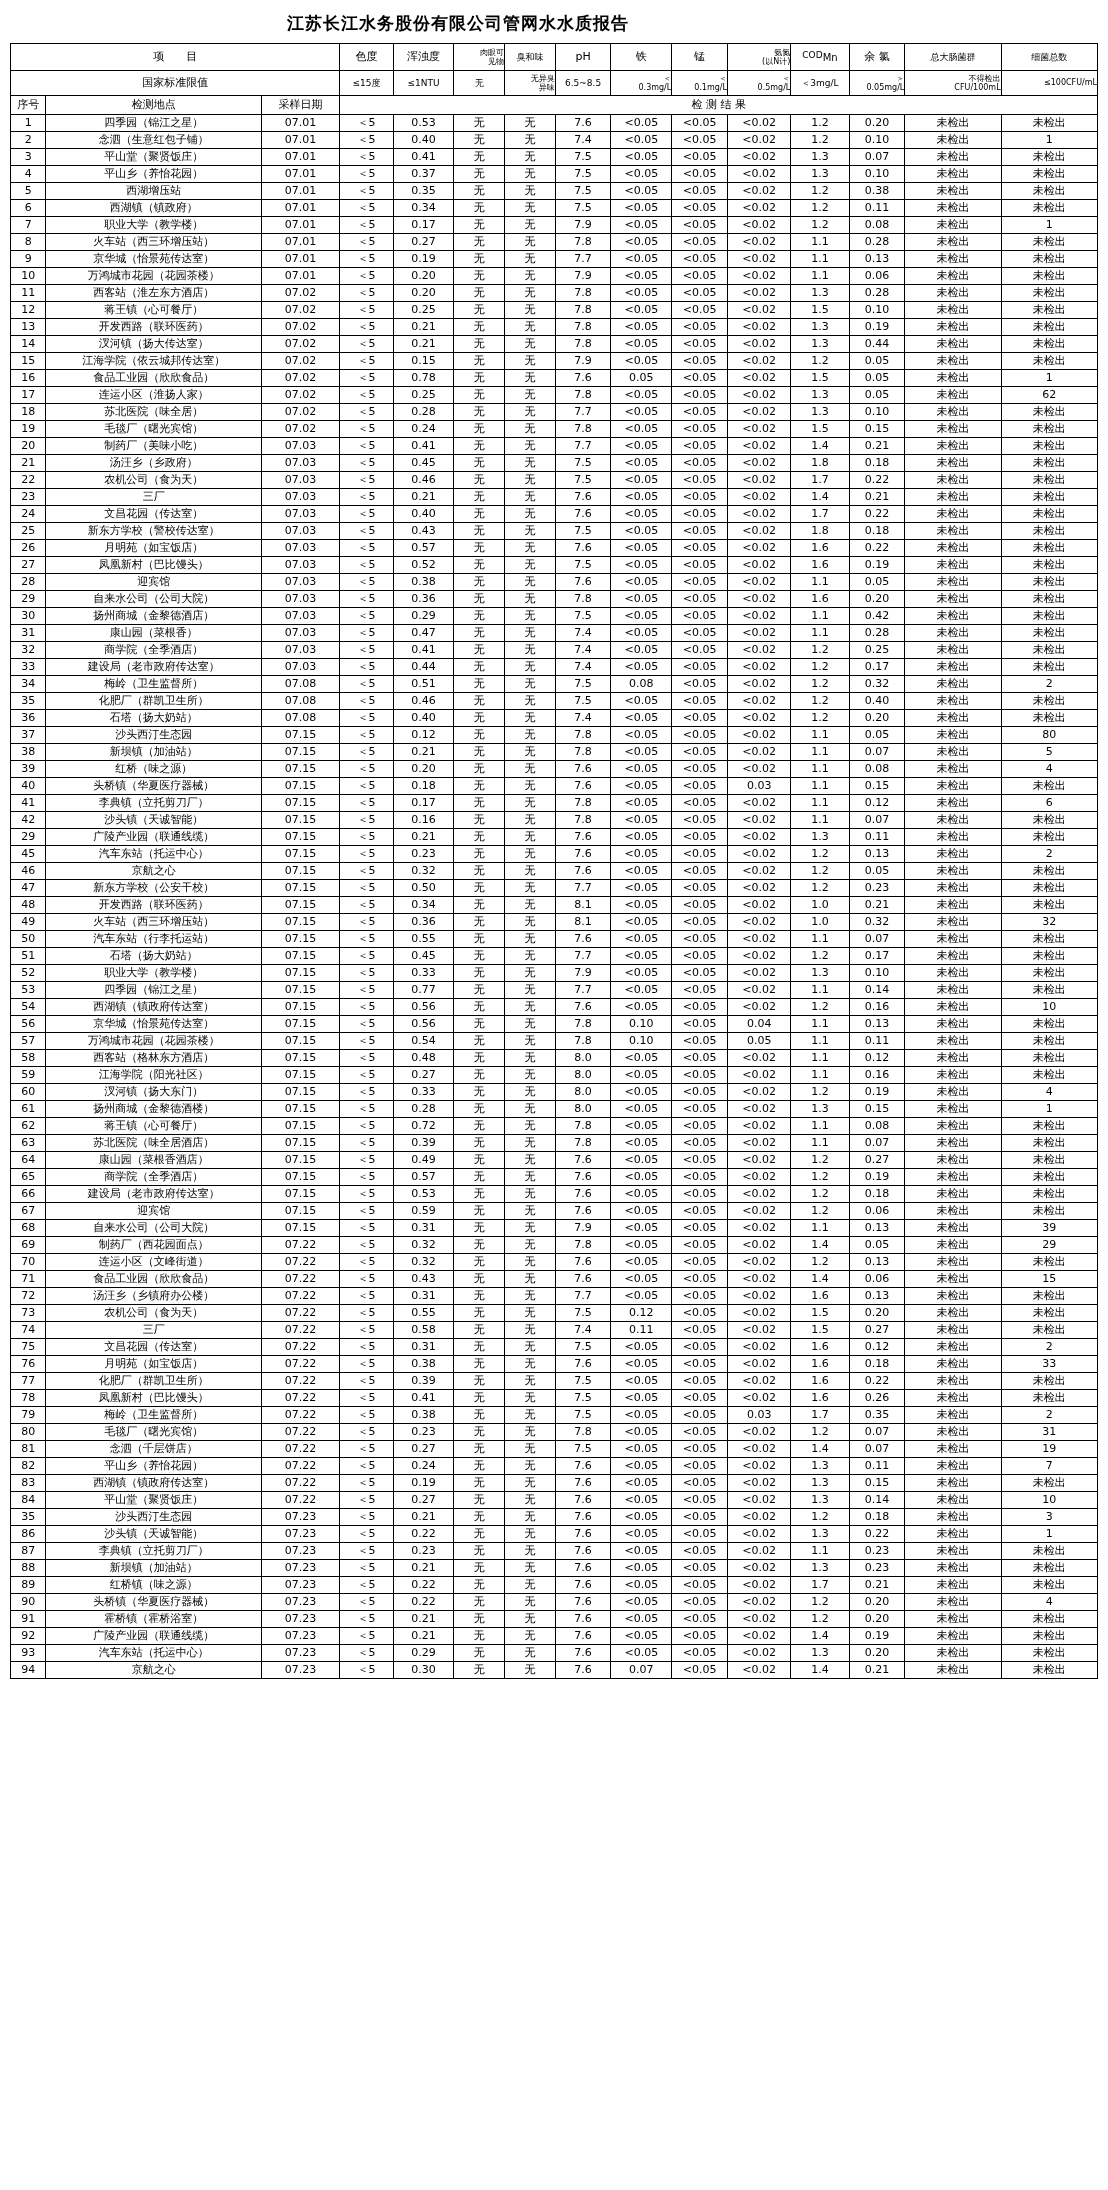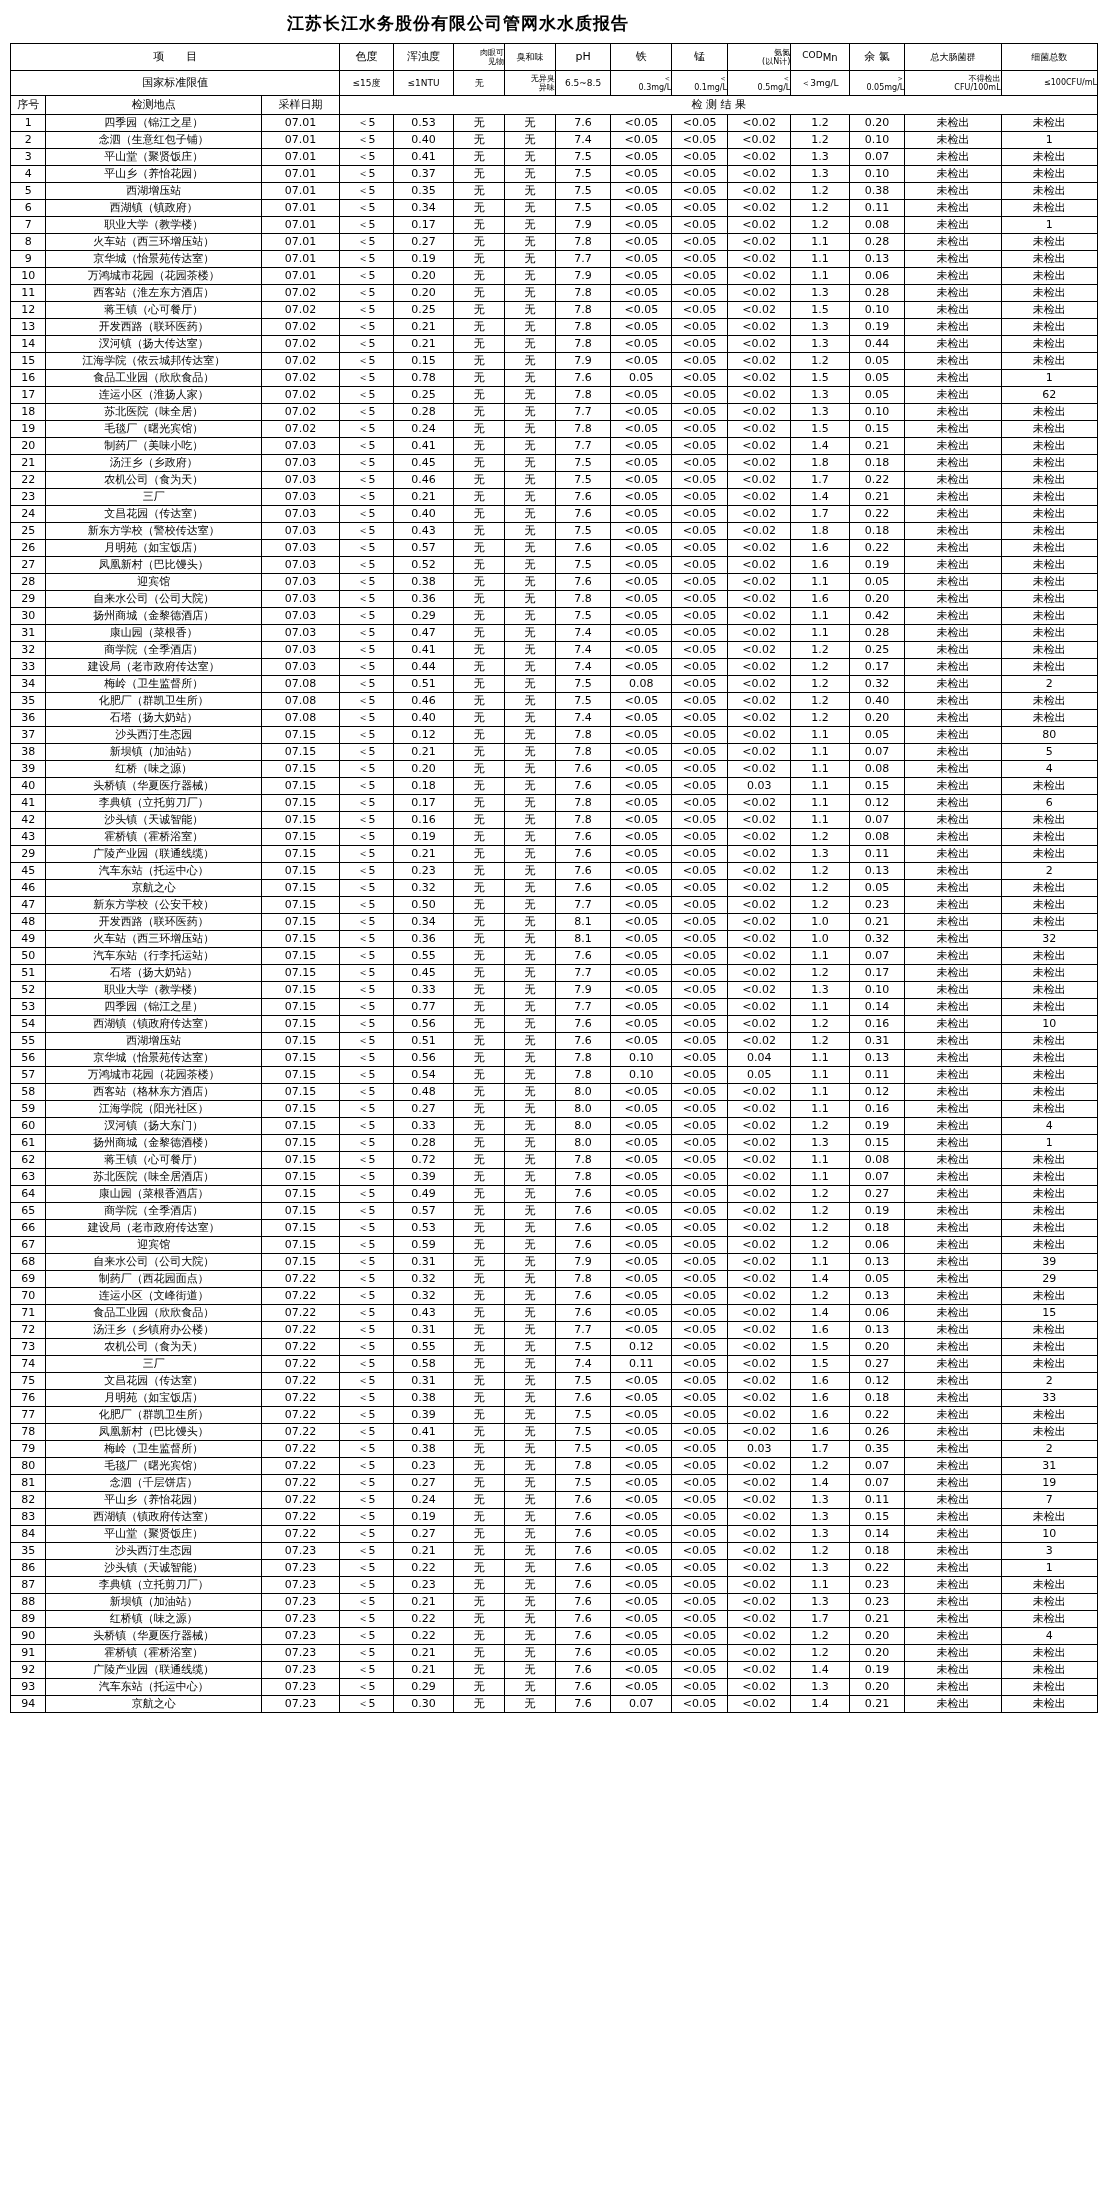--- a/index.html
+++ b/index.html
@@ -801,37 +801,20 @@
           <td>7.8</td>
           <td>&lt;0.05</td>
           <td>&lt;0.05</td>
           <td>&lt;0.02</td>
           <td>1.1</td>
           <td>0.07</td>
           <td>未检出</td>
           <td>未检出</td>
         </tr>
         <tr>
-          <td>43</td>
-          <td>霍桥镇（霍桥浴室）</td>
-          <td>07.15</td>
-          <td>＜5</td>
-          <td>0.19</td>
-          <td>无</td>
-          <td>无</td>
-          <td>7.6</td>
-          <td>&lt;0.05</td>
-          <td>&lt;0.05</td>
-          <td>&lt;0.02</td>
-          <td>1.2</td>
-          <td>0.08</td>
-          <td>未检出</td>
-          <td>未检出</td>
-        </tr>
-        <tr>
           <td>29</td>
           <td>广陵产业园（联通线缆）</td>
           <td>07.15</td>
           <td>＜5</td>
           <td>0.21</td>
           <td>无</td>
           <td>无</td>
           <td>7.6</td>
           <td>&lt;0.05</td>
           <td>&lt;0.05</td>
@@ -1003,37 +986,20 @@
           <td>无</td>
           <td>无</td>
           <td>7.6</td>
           <td>&lt;0.05</td>
           <td>&lt;0.05</td>
           <td>&lt;0.02</td>
           <td>1.2</td>
           <td>0.16</td>
           <td>未检出</td>
           <td>10</td>
-        </tr>
-        <tr>
-          <td>55</td>
-          <td>西湖增压站</td>
-          <td>07.15</td>
-          <td>＜5</td>
-          <td>0.51</td>
-          <td>无</td>
-          <td>无</td>
-          <td>7.6</td>
-          <td>&lt;0.05</td>
-          <td>&lt;0.05</td>
-          <td>&lt;0.02</td>
-          <td>1.2</td>
-          <td>0.31</td>
-          <td>未检出</td>
-          <td>未检出</td>
         </tr>
         <tr>
           <td>56</td>
           <td>京华城（怡景苑传达室）</td>
           <td>07.15</td>
           <td>＜5</td>
           <td>0.56</td>
           <td>无</td>
           <td>无</td>
           <td>7.8</td>

